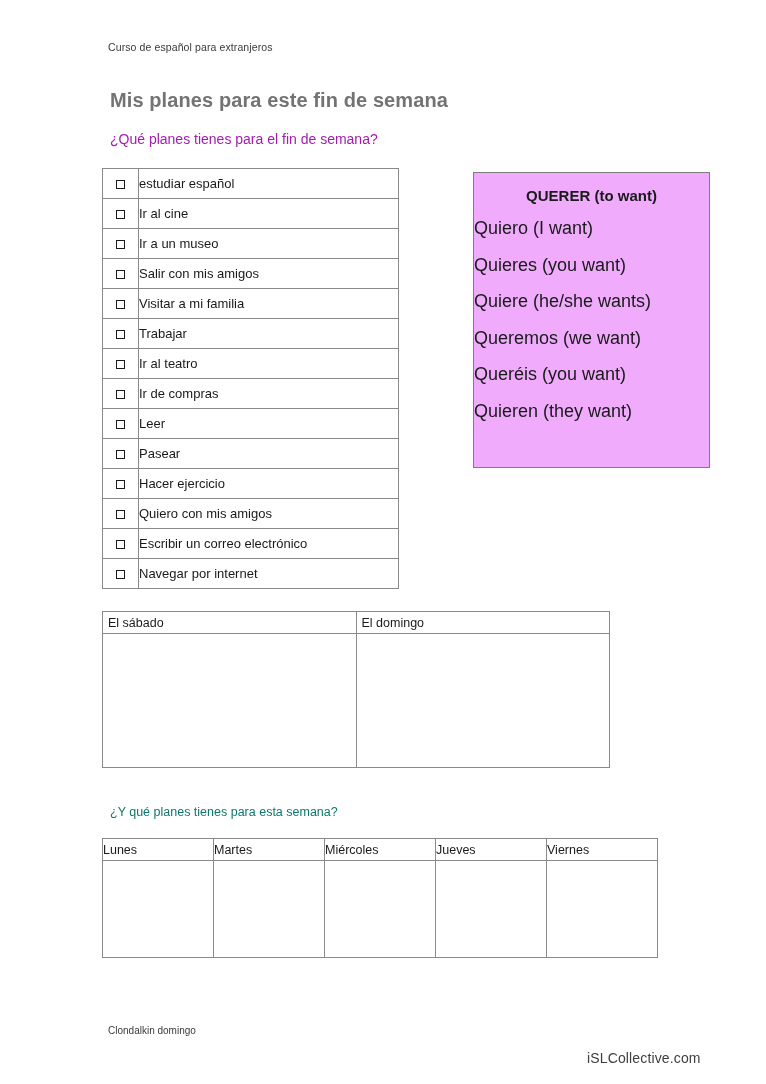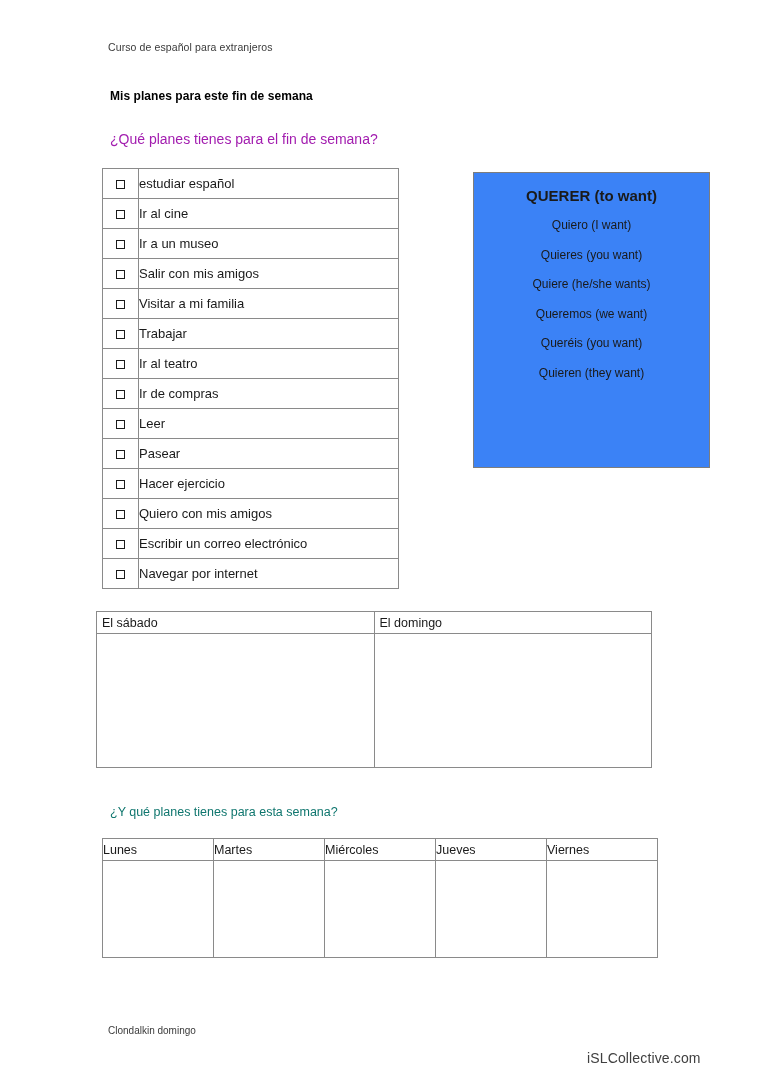--- a/index.html
+++ b/index.html
@@ -33,23 +33,23 @@
     font-size: 10.5px;
     color: #3a3a3a;
     letter-spacing: 0.01em;
     white-space: nowrap;
   }
 
   .worksheet-title {
     position: absolute;
     left: 110px;
     top: 89px;
-    font-size: 12px;
+    font-size: 20px;
     font-weight: bold;
-    color: #000000;
+    color: #737373;
     letter-spacing: 0.005em;
     white-space: nowrap;
   }
 
   .prompt-weekend {
     position: absolute;
     left: 110px;
     top: 131px;
     font-size: 14px;
     color: #a21caf;
@@ -101,47 +101,46 @@
 
   
   .querer-box {
     position: absolute;
     left: 473px;
     top: 172px;
     width: 237px;
     height: 296px;
     border: 1.5px solid #7d7d7d;
     box-sizing: border-box;
-    background: #3b82f6;
+    background: #f0abfc;
   }
   .querer-title {
     text-align: center;
     font-size: 15px;
     font-weight: bold;
     color: #1a1a1a;
     margin-top: 14px;
     white-space: nowrap;
   }
   .querer-list {
     margin-top: 14px;
   }
   .querer-item {
-    text-align: center;
-    font-size: 12px;
+    font-size: 18px;
     color: #1a1a1a;
     margin-bottom: 15.5px;
     white-space: nowrap;
   }
 
   
   .weekend-table {
     position: absolute;
-    left: 96px;
+    left: 102px;
     top: 611px;
-    width: 556px;
+    width: 508px;
     border-collapse: collapse;
     table-layout: fixed;
   }
   .weekend-table td {
     border: 1px solid #8a8a8a;
     padding: 0;
     vertical-align: top;
   }
   .weekend-table td.head {
     height: 21px;

